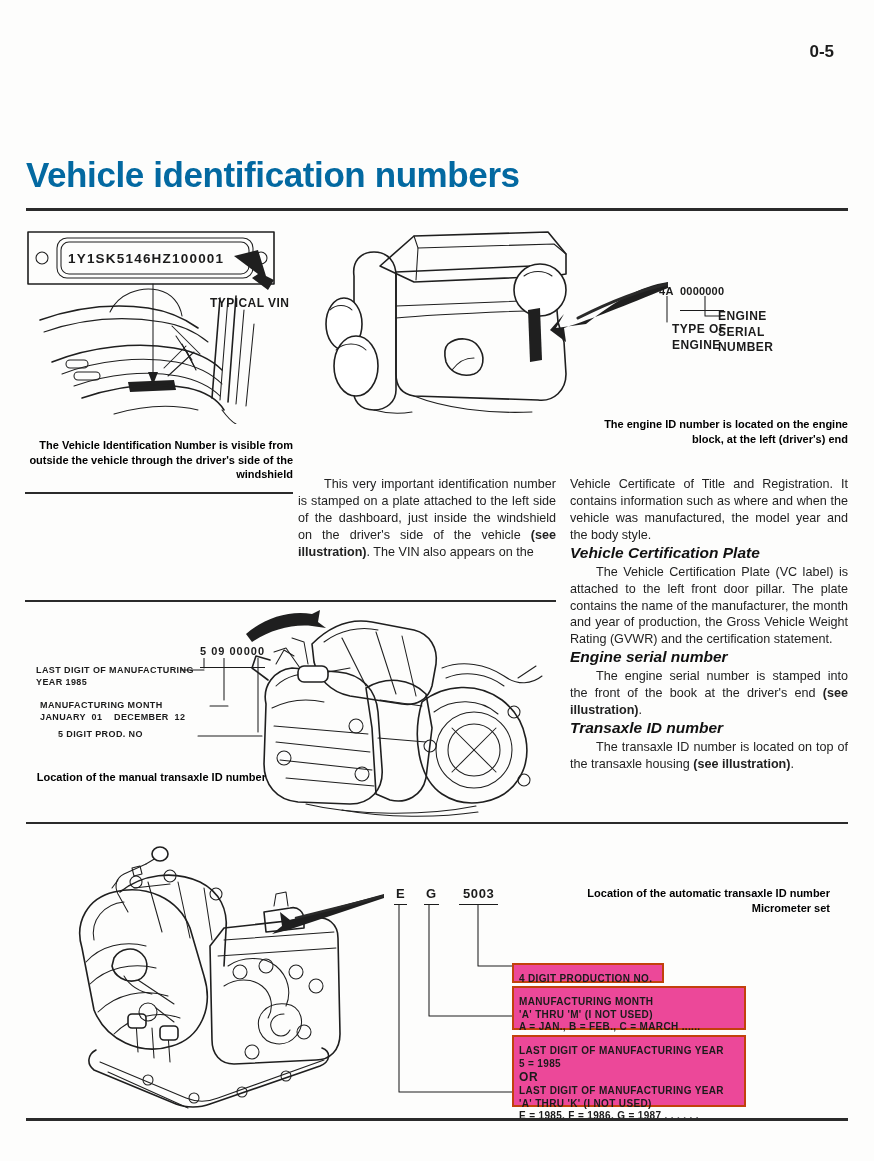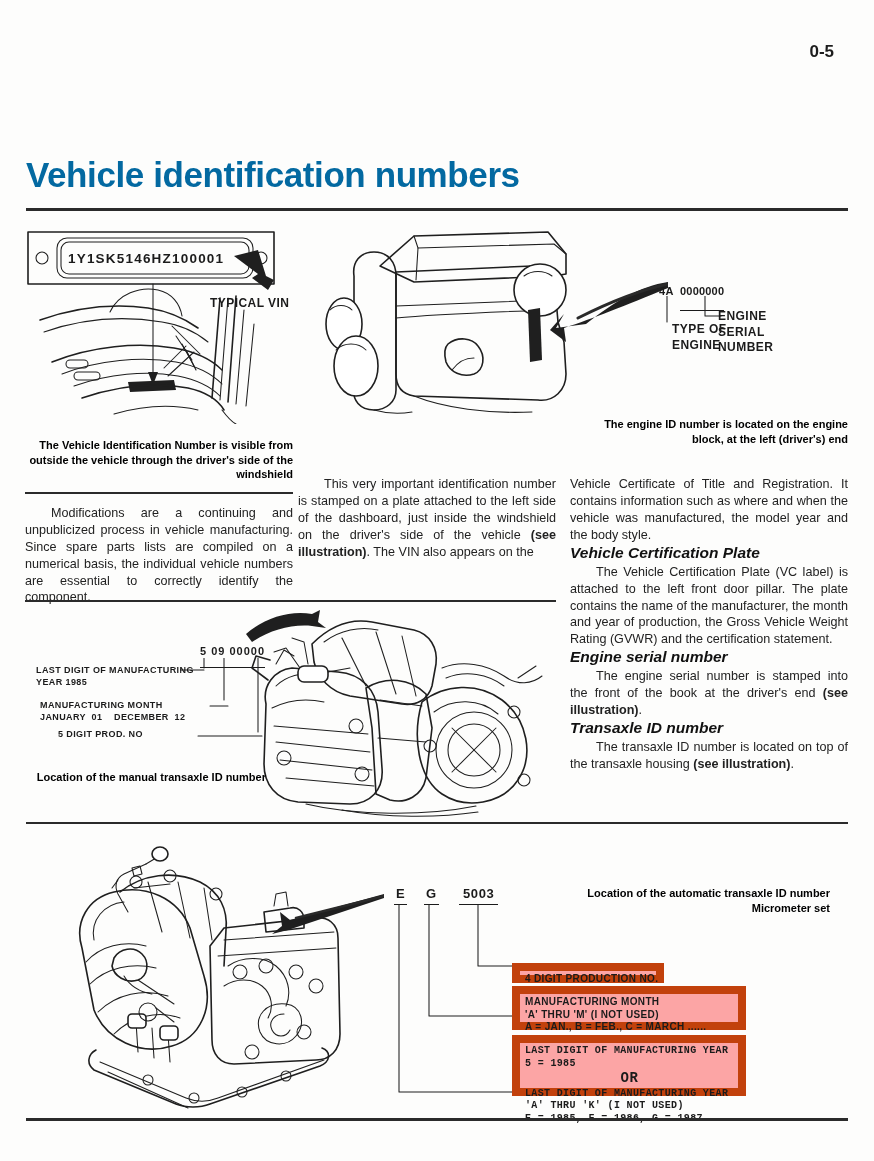--- a/index.html
+++ b/index.html
@@ -84,35 +84,35 @@
     font-weight: bold;
     letter-spacing: 0.45px;
     line-height: 1.3;
     color: #1b1b1b;
     white-space: pre;
   }
   .tech.sm { font-size: 9px; letter-spacing: 0.4px; }
 
   .legend-box {
     position: absolute;
-    border: 8px solid #c2410c;
+    border: 2px solid #c2410c;
     box-sizing: border-box;
     font-size: 10px;
     font-weight: bold;
     letter-spacing: 0.35px;
     line-height: 1.26;
-    padding: 2px 4px 2px 5px;
+    padding: 8px 4px 2px 5px;
     color: #1b1b1b;
-    background: #fca5a5;
+    background: #ec4899;
     white-space: pre;
   }
   .legend-box .or {
     display: block;
-    text-align: center;
-    font-size: 14px;
+    text-align: left;
+    font-size: 12px;
     letter-spacing: 0.6px;
   }
 
   svg { display: block; }
   .art { position: absolute; }
   .ln  { fill: none; stroke: #1f1f1f; stroke-width: 1.6; stroke-linejoin: round; stroke-linecap: round; }
   .ln-t{ fill: none; stroke: #1f1f1f; stroke-width: 1.05; stroke-linejoin: round; stroke-linecap: round; }
   .ln-h{ fill: none; stroke: #2a2a2a; stroke-width: 2.4; stroke-linecap: round; }
   .fill-d { fill: #1f1f1f; }
   .fill-w { fill: #ffffff; stroke: #1f1f1f; stroke-width: 1.6; }
@@ -224,23 +224,20 @@
   </div>
 
   <div class="tech" style="left:672px; top:322px;">TYPE OF
 ENGINE</div>
   <div class="tech" style="left:718px; top:309px;">ENGINE
 SERIAL
 NUMBER</div>
 
   <div class="caption" style="left:570px; top:417px; width:278px;">The engine ID number is located on the engine block, at the left (driver's) end</div>
 
-  <div class="body-col" style="left:25px; top:505px; width:268px;">
-    <p>Modifications are a continuing and unpublicized process in vehicle manufacturing. Since spare parts lists are compiled on a numerical basis, the individual vehicle numbers are essential to correctly identify the component.</p>
-  </div>
 
   <div class="body-col" style="left:298px; top:476px; width:258px;">
     <p><span>This very important identification number is stamped on a plate attached to the left side of the dashboard, just inside the windshield on the driver's side of the vehicle </span><b class="em">(see illustration)</b><span>. The VIN also appears on the</span></p>
   </div>
 
   <div class="body-col" style="left:570px; top:476px; width:278px;">
     <p style="text-indent:0;">Vehicle Certificate of Title and Registration. It contains information such as where and when the vehicle was manufactured, the model year and the body style.</p>
     <div class="sec-head gap">Vehicle Certification Plate</div>
     <p>The Vehicle Certification Plate (VC label) is attached to the left front door pillar. The plate contains the name of the manufacturer, the month and year of production, the Gross Vehicle Weight Rating (GVWR) and the certification statement.</p>
     <div class="sec-head gap">Engine serial number</div>
@@ -416,19 +413,19 @@
   </div>
 
   <div class="caption" style="left:550px; top:886px; width:280px;">Location of the automatic transaxle ID number Micrometer set</div>
 
   <div class="legend-box" style="left:512px; top:963px; width:152px; height:20px;">4 DIGIT PRODUCTION NO.</div>
 
   <div class="legend-box" style="left:512px; top:986px; width:234px; height:44px;">MANUFACTURING MONTH
 'A' THRU 'M' (I NOT USED)
 A = JAN., B = FEB., C = MARCH ......</div>
 
-  <div class="legend-box" style="left:512px; top:1035px; width:234px; height:61px;font-family:Liberation Mono, monospace;"><span>LAST DIGIT OF MANUFACTURING YEAR
+  <div class="legend-box" style="left:512px; top:1035px; width:234px; height:72px;"><span>LAST DIGIT OF MANUFACTURING YEAR
 5 = 1985</span><span class="or">OR</span><span>LAST DIGIT OF MANUFACTURING YEAR
 'A' THRU 'K' (I NOT USED)
 E = 1985, F = 1986, G = 1987 . . . . . .</span></div>
 
   <div class="rule rule-footer"></div>
 </div>
 
 </body></html>

